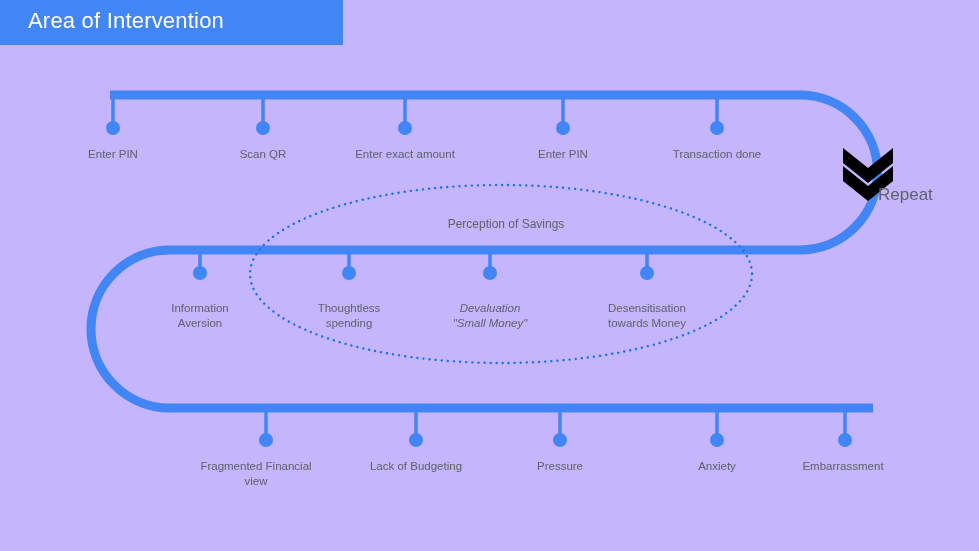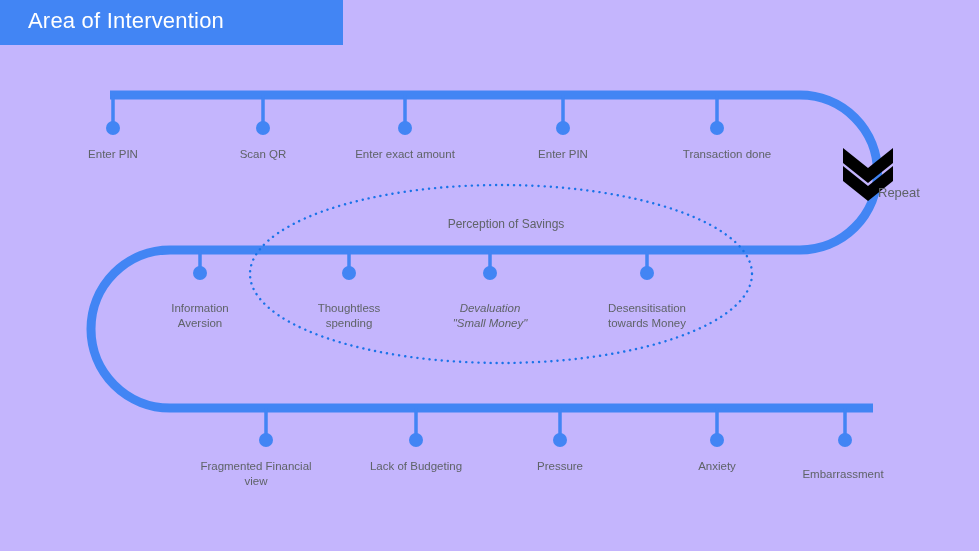--- a/index.html
+++ b/index.html
@@ -60,21 +60,21 @@
   .group-label {
     position: absolute;
     font-size: 12px;
     color: #5f6368;
     text-align: center;
     transform: translateX(-50%);
     white-space: nowrap;
   }
   .repeat-label {
     position: absolute;
-    font-size: 13px;
+    font-size: 17px;
     color: #5f6368;
     white-space: nowrap;
   }
 </style>
 </head>
 <body>
 
 <div id="canvas">
 
   <div id="title-banner">
@@ -135,31 +135,31 @@
     </g>
   </svg>
 
   <div class="group-label" style="left:484px; top:217px;padding-left:44px;">Perception of Savings</div>
   <div class="repeat-label" style="left:878px; top:185px;">Repeat</div>
 
   <div class="node-label" style="left:113px; top:147px;">Enter PIN</div>
   <div class="node-label" style="left:263px; top:147px;">Scan QR</div>
   <div class="node-label" style="left:405px; top:147px;">Enter exact amount</div>
   <div class="node-label" style="left:563px; top:147px;">Enter PIN</div>
-  <div class="node-label" style="left:717px; top:147px;margin-left:10px;">Transaction done</div>
+  <div class="node-label" style="left:717px; top:147px;">Transaction done</div>
 
   <div class="node-label" style="left:200px; top:301px;">Information
 Aversion</div>
   <div class="node-label" style="left:349px; top:301px;">Thoughtless
 spending</div>
   <div class="node-label" style="left:490px; top:301px;font-style:italic;">Devaluation
 "Small Money"</div>
   <div class="node-label" style="left:256px; top:459px;">Fragmented Financial
 view</div>
 
   <div class="node-label" style="left:647px; top:301px;">Desensitisation
 towards Money</div>
   <div class="node-label" style="left:416px; top:459px;">Lack of Budgeting</div>
   <div class="node-label" style="left:560px; top:459px;">Pressure</div>
   <div class="node-label" style="left:717px; top:459px;">Anxiety</div>
-  <div class="node-label" style="left:843px; top:459px;margin-top:8px;">Embarrassment</div>
+  <div class="node-label" style="left:843px; top:459px;">Embarrassment</div>
 
 </div>
 
 </body></html>

